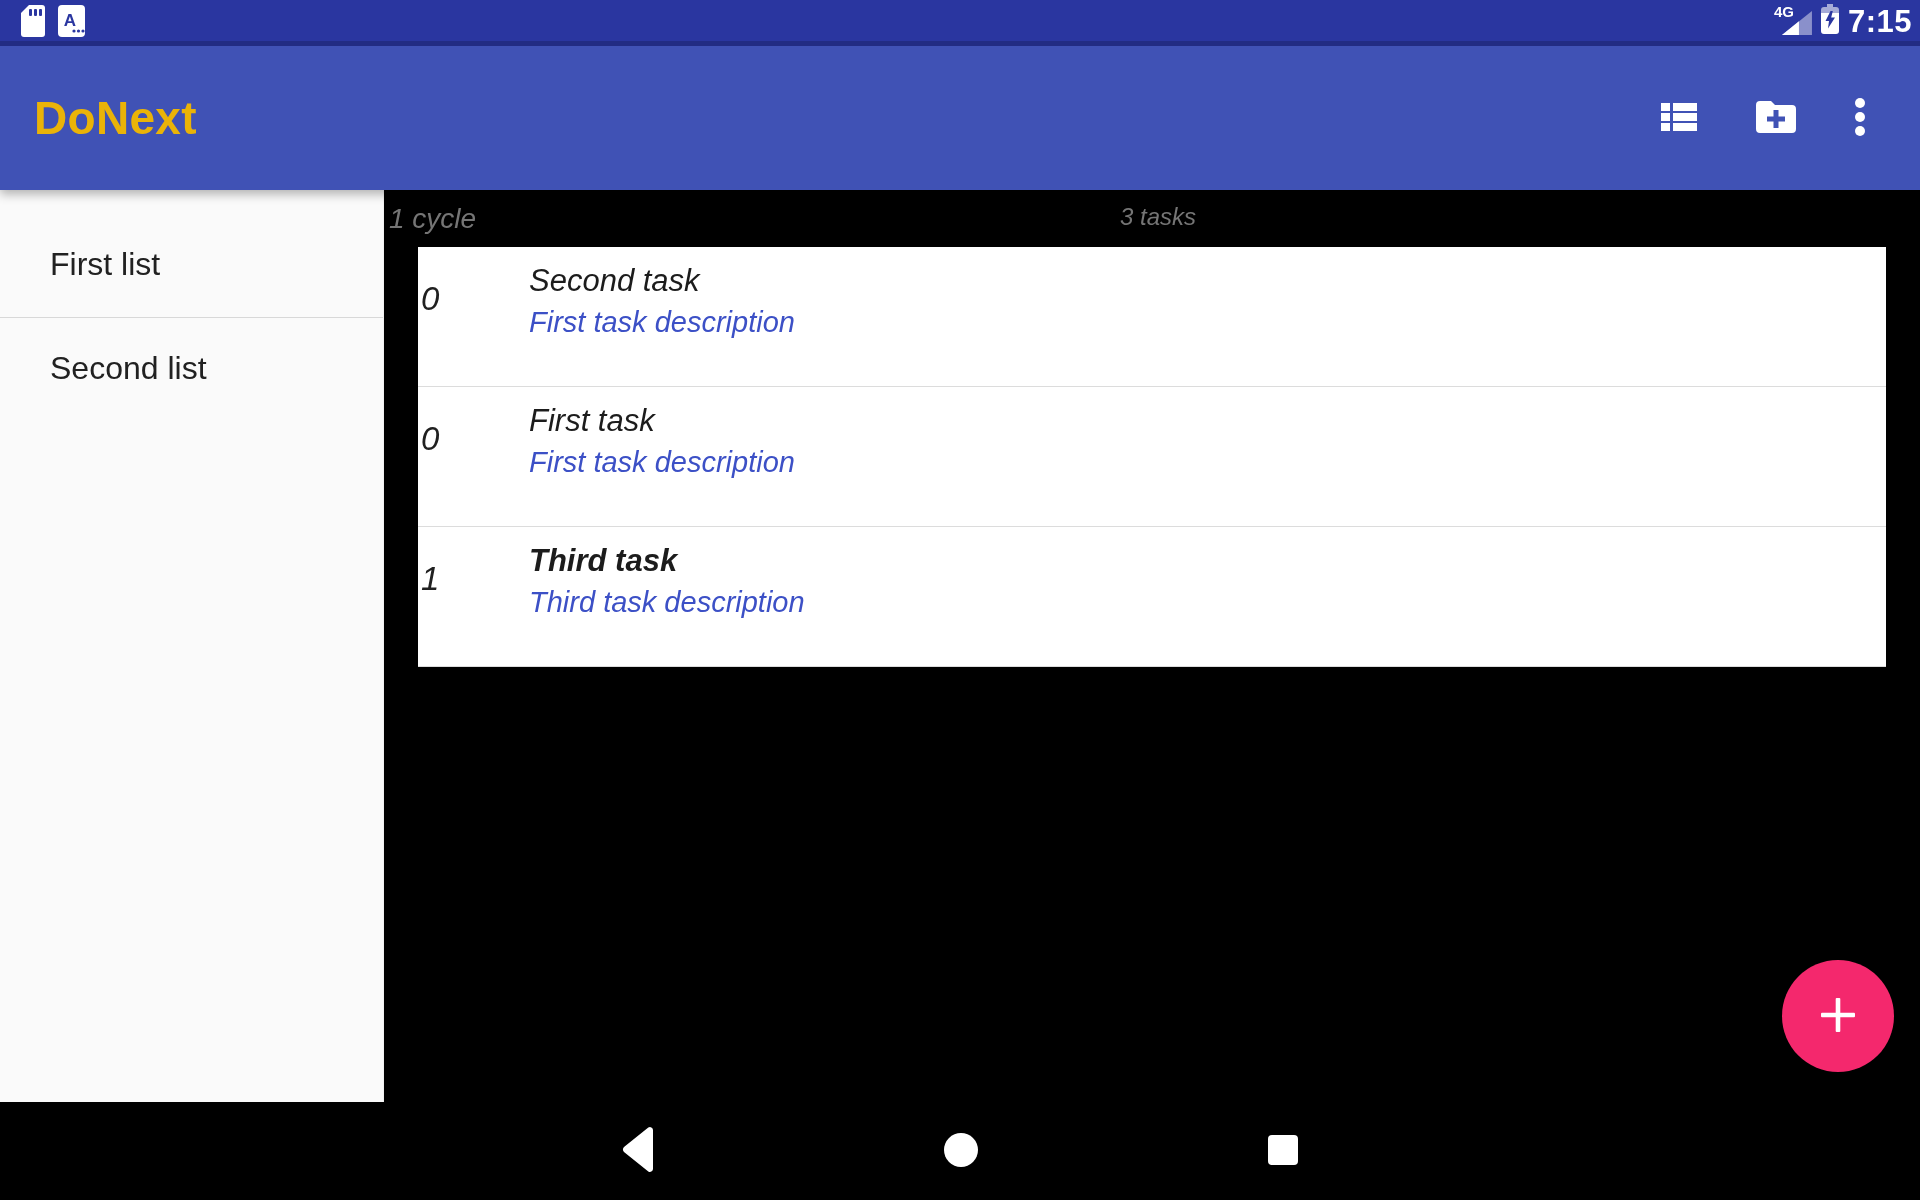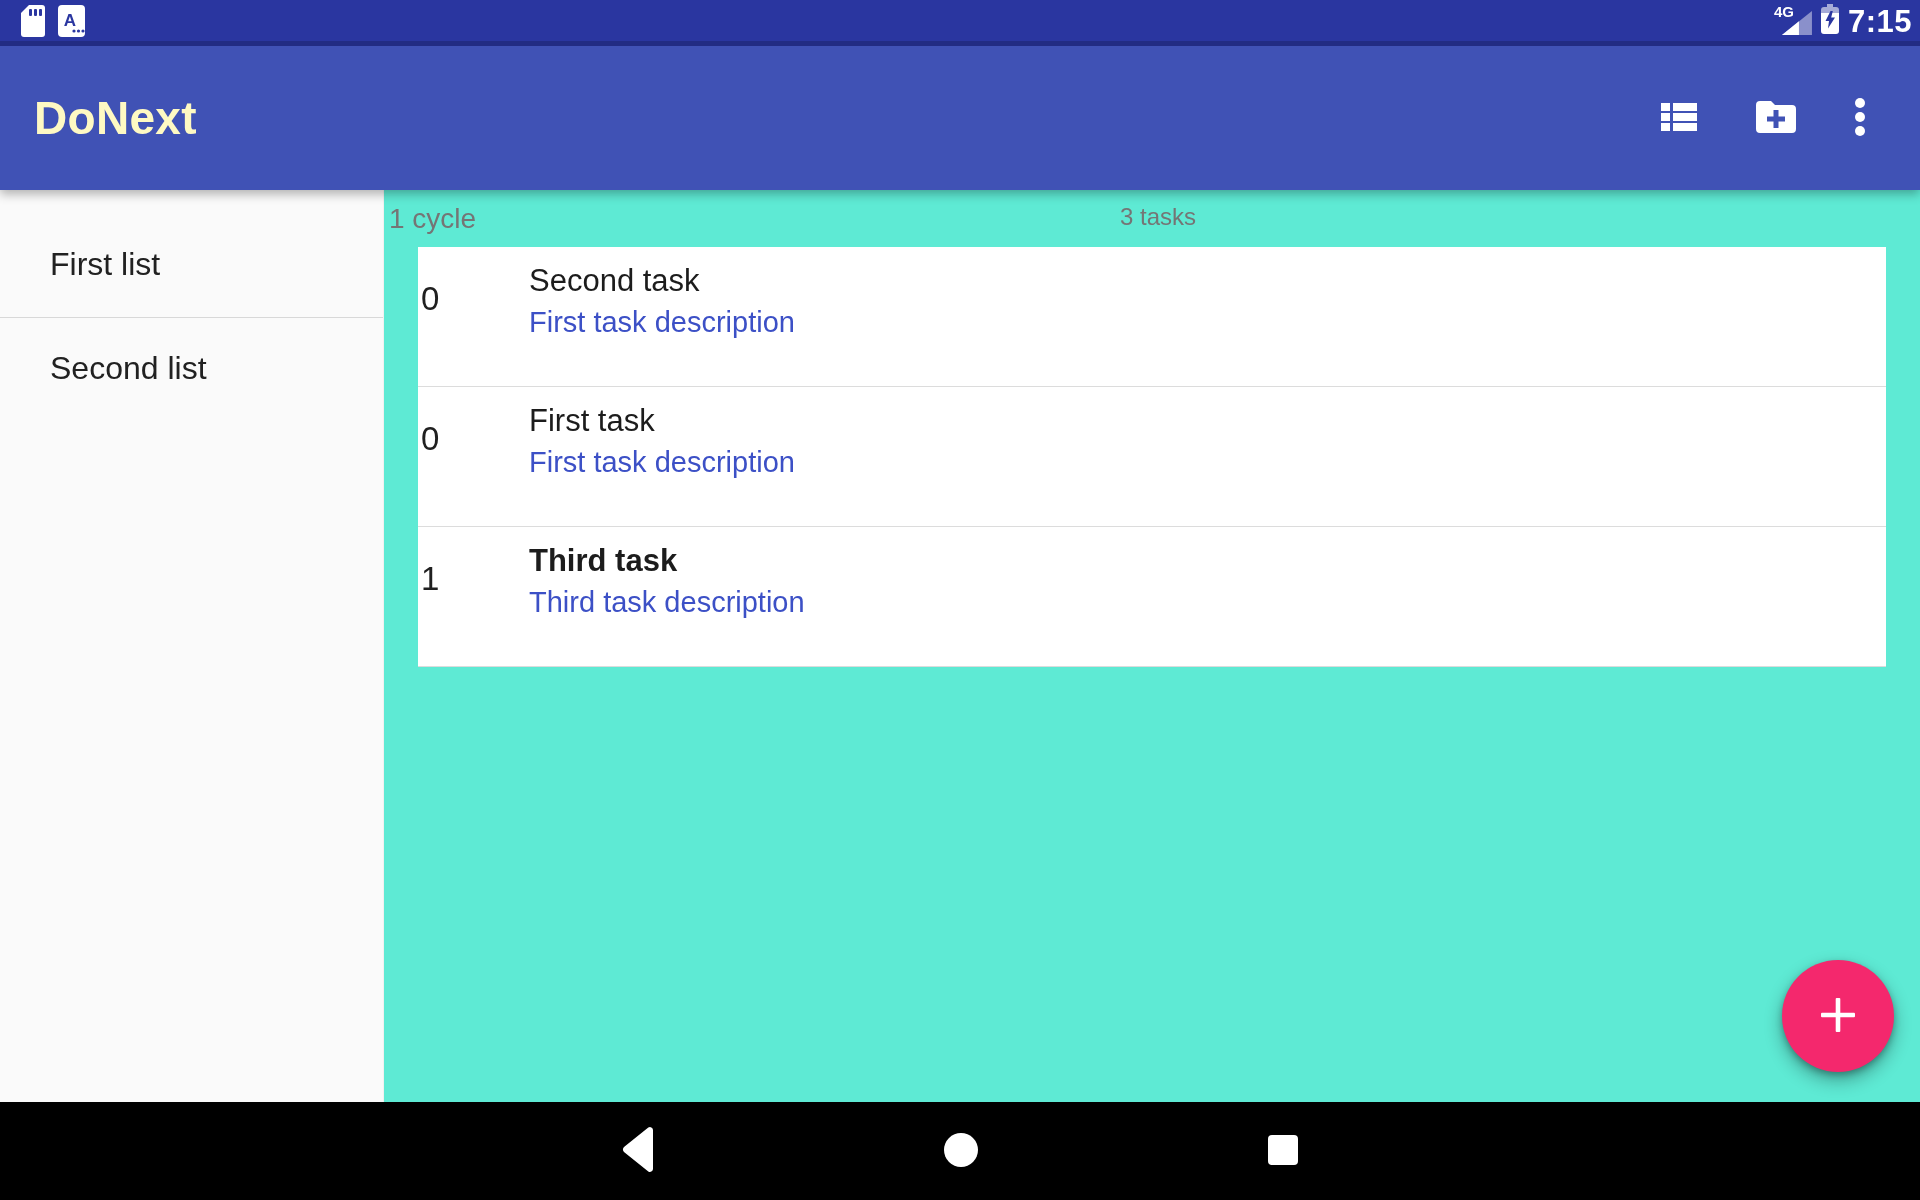--- a/index.html
+++ b/index.html
@@ -23,34 +23,34 @@
   .net-label{position:absolute;top:-1px;left:0;font-size:15px;font-weight:700;line-height:15px;}
   .signal{position:absolute;right:0;bottom:2px;width:30px;height:24px;}
   .signal .sig-back{position:absolute;inset:0;background:rgba(255,255,255,.45);
     -webkit-clip-path:polygon(100% 0,100% 100%,0 100%);clip-path:polygon(100% 0,100% 100%,0 100%);}
   .signal .sig-fill{position:absolute;left:0;bottom:0;width:17px;height:24px;background:#fff;
     -webkit-clip-path:polygon(100% 43%,100% 100%,0 100%);clip-path:polygon(100% 43%,100% 100%,0 100%);}
   .clock{font-size:31px;font-weight:600;letter-spacing:.5px;line-height:1;}
   
   .app-bar{
     position:absolute;top:46px;left:0;right:0;height:144px;
-    background:var(--app-bar,#4052B5);color:#fef9c3;
+    background:var(--app-bar,#4052B5);color:#eab308;
     display:flex;align-items:center;padding:0 55px 0 34px;box-sizing:border-box;
     box-shadow:0 4px 10px rgba(0,0,0,.30);z-index:5;
   }
   .app-title{flex:1;font-size:46px;font-weight:600;letter-spacing:.3px;}
   .app-actions{display:flex;align-items:center;gap:59px;}
   .icon-btn{background:none;border:none;padding:0;margin:0;cursor:pointer;display:flex;align-items:center;}
   
   .body-area{position:absolute;top:190px;left:0;right:0;bottom:98px;display:flex;background:#fff;}
   .drawer{width:384px;background:var(--sidebar-bg,#FAFAFA);box-sizing:border-box;border-right:1px solid #f1f1f1;}
   .drawer-item{display:flex;align-items:center;padding-left:50px;font-size:32px;color:#212121;box-sizing:border-box;cursor:pointer;}
   .drawer-item.first{height:128px;padding-top:22px;border-bottom:1px solid #d8d8d8;}
   .drawer-item.rest{height:100px;}
-  .content{flex:1;position:relative;background:#5eead4;}
+  .content{flex:1;position:relative;background:#000000;font-style:italic;}
   .list-header{position:relative;height:57px;}
   .hdr-cycles{position:absolute;left:5px;top:13px;font-size:28px;color:var(--header-text,#757575);}
   .hdr-tasks{position:absolute;left:12px;right:0;top:13px;text-align:center;font-size:24px;color:var(--header-text,#757575);}
   .task-row{height:140px;margin:0 34px;border-bottom:1px solid var(--divider,#DCDCDC);display:flex;box-sizing:border-box;cursor:pointer;background:#fff;}
   .task-num{width:111px;box-sizing:border-box;padding:33px 0 0 3px;font-size:33px;color:#202020;}
   .task-text{padding-top:14px;}
   .task-title{font-size:31px;line-height:40px;color:#1c1c1c;}
   .task-title.bold{font-weight:700;}
   .task-desc{font-size:29px;line-height:42px;color:var(--accent-link,#3C50C6);}
   

